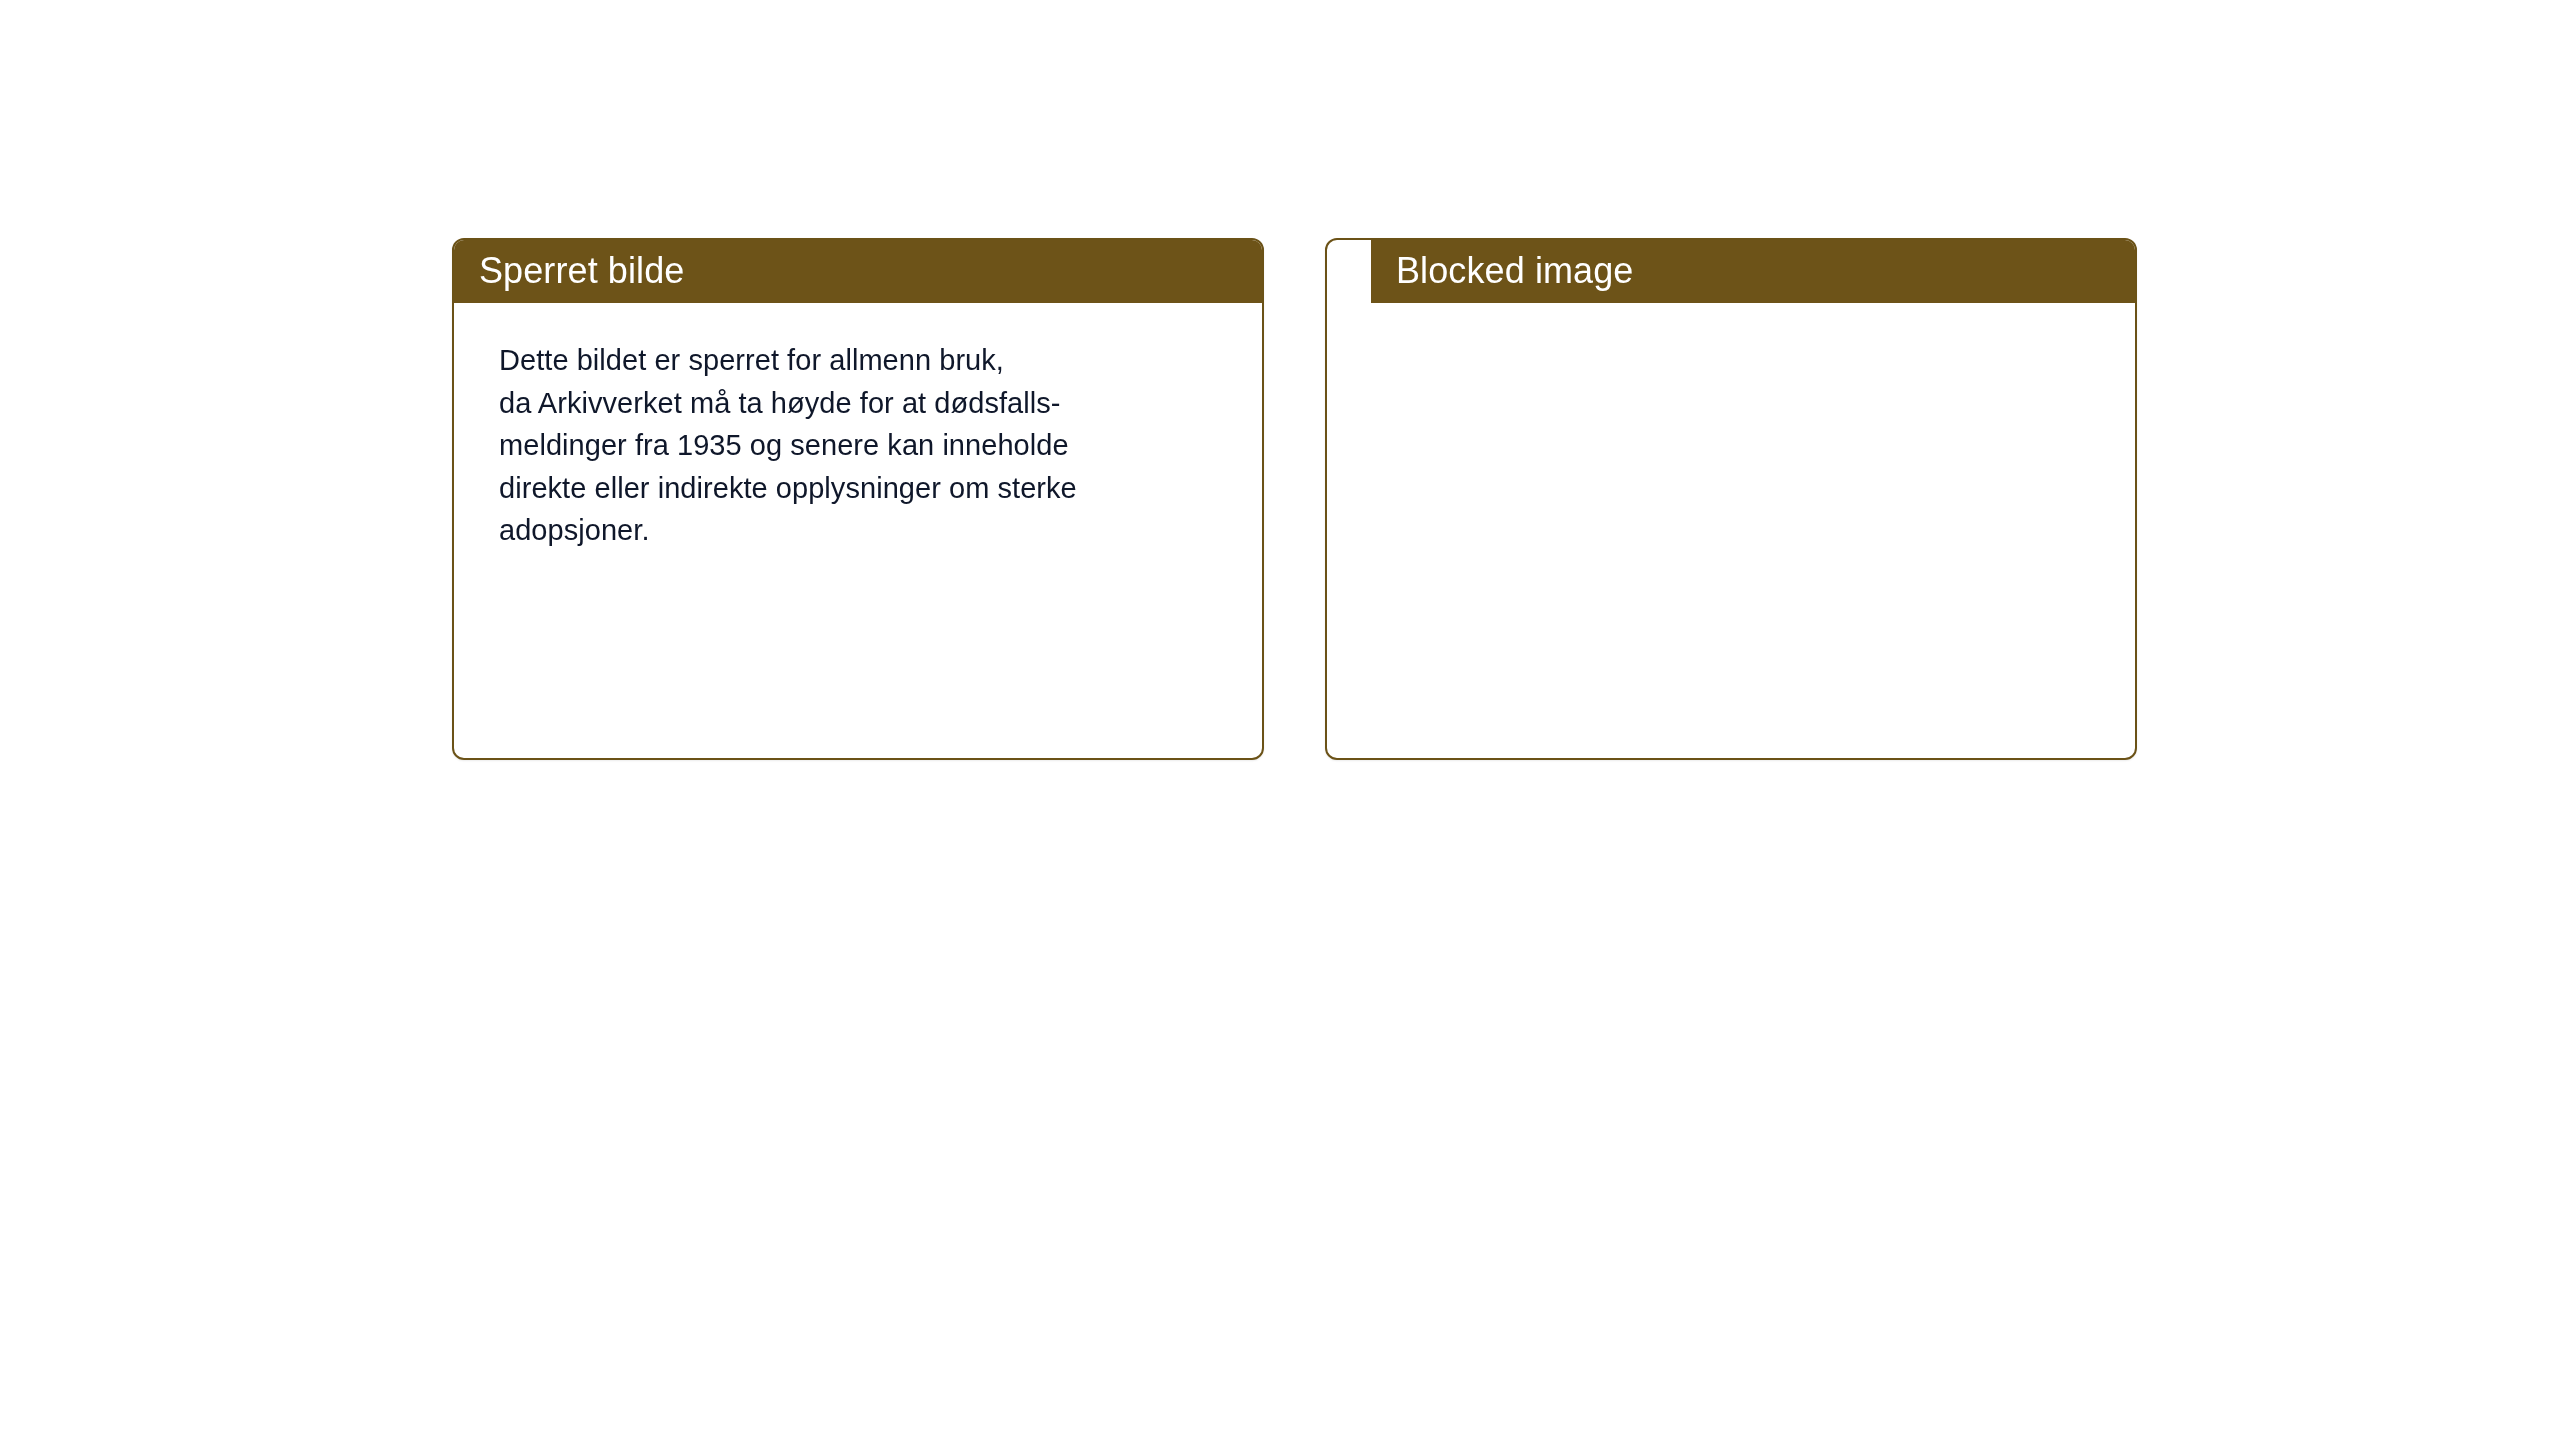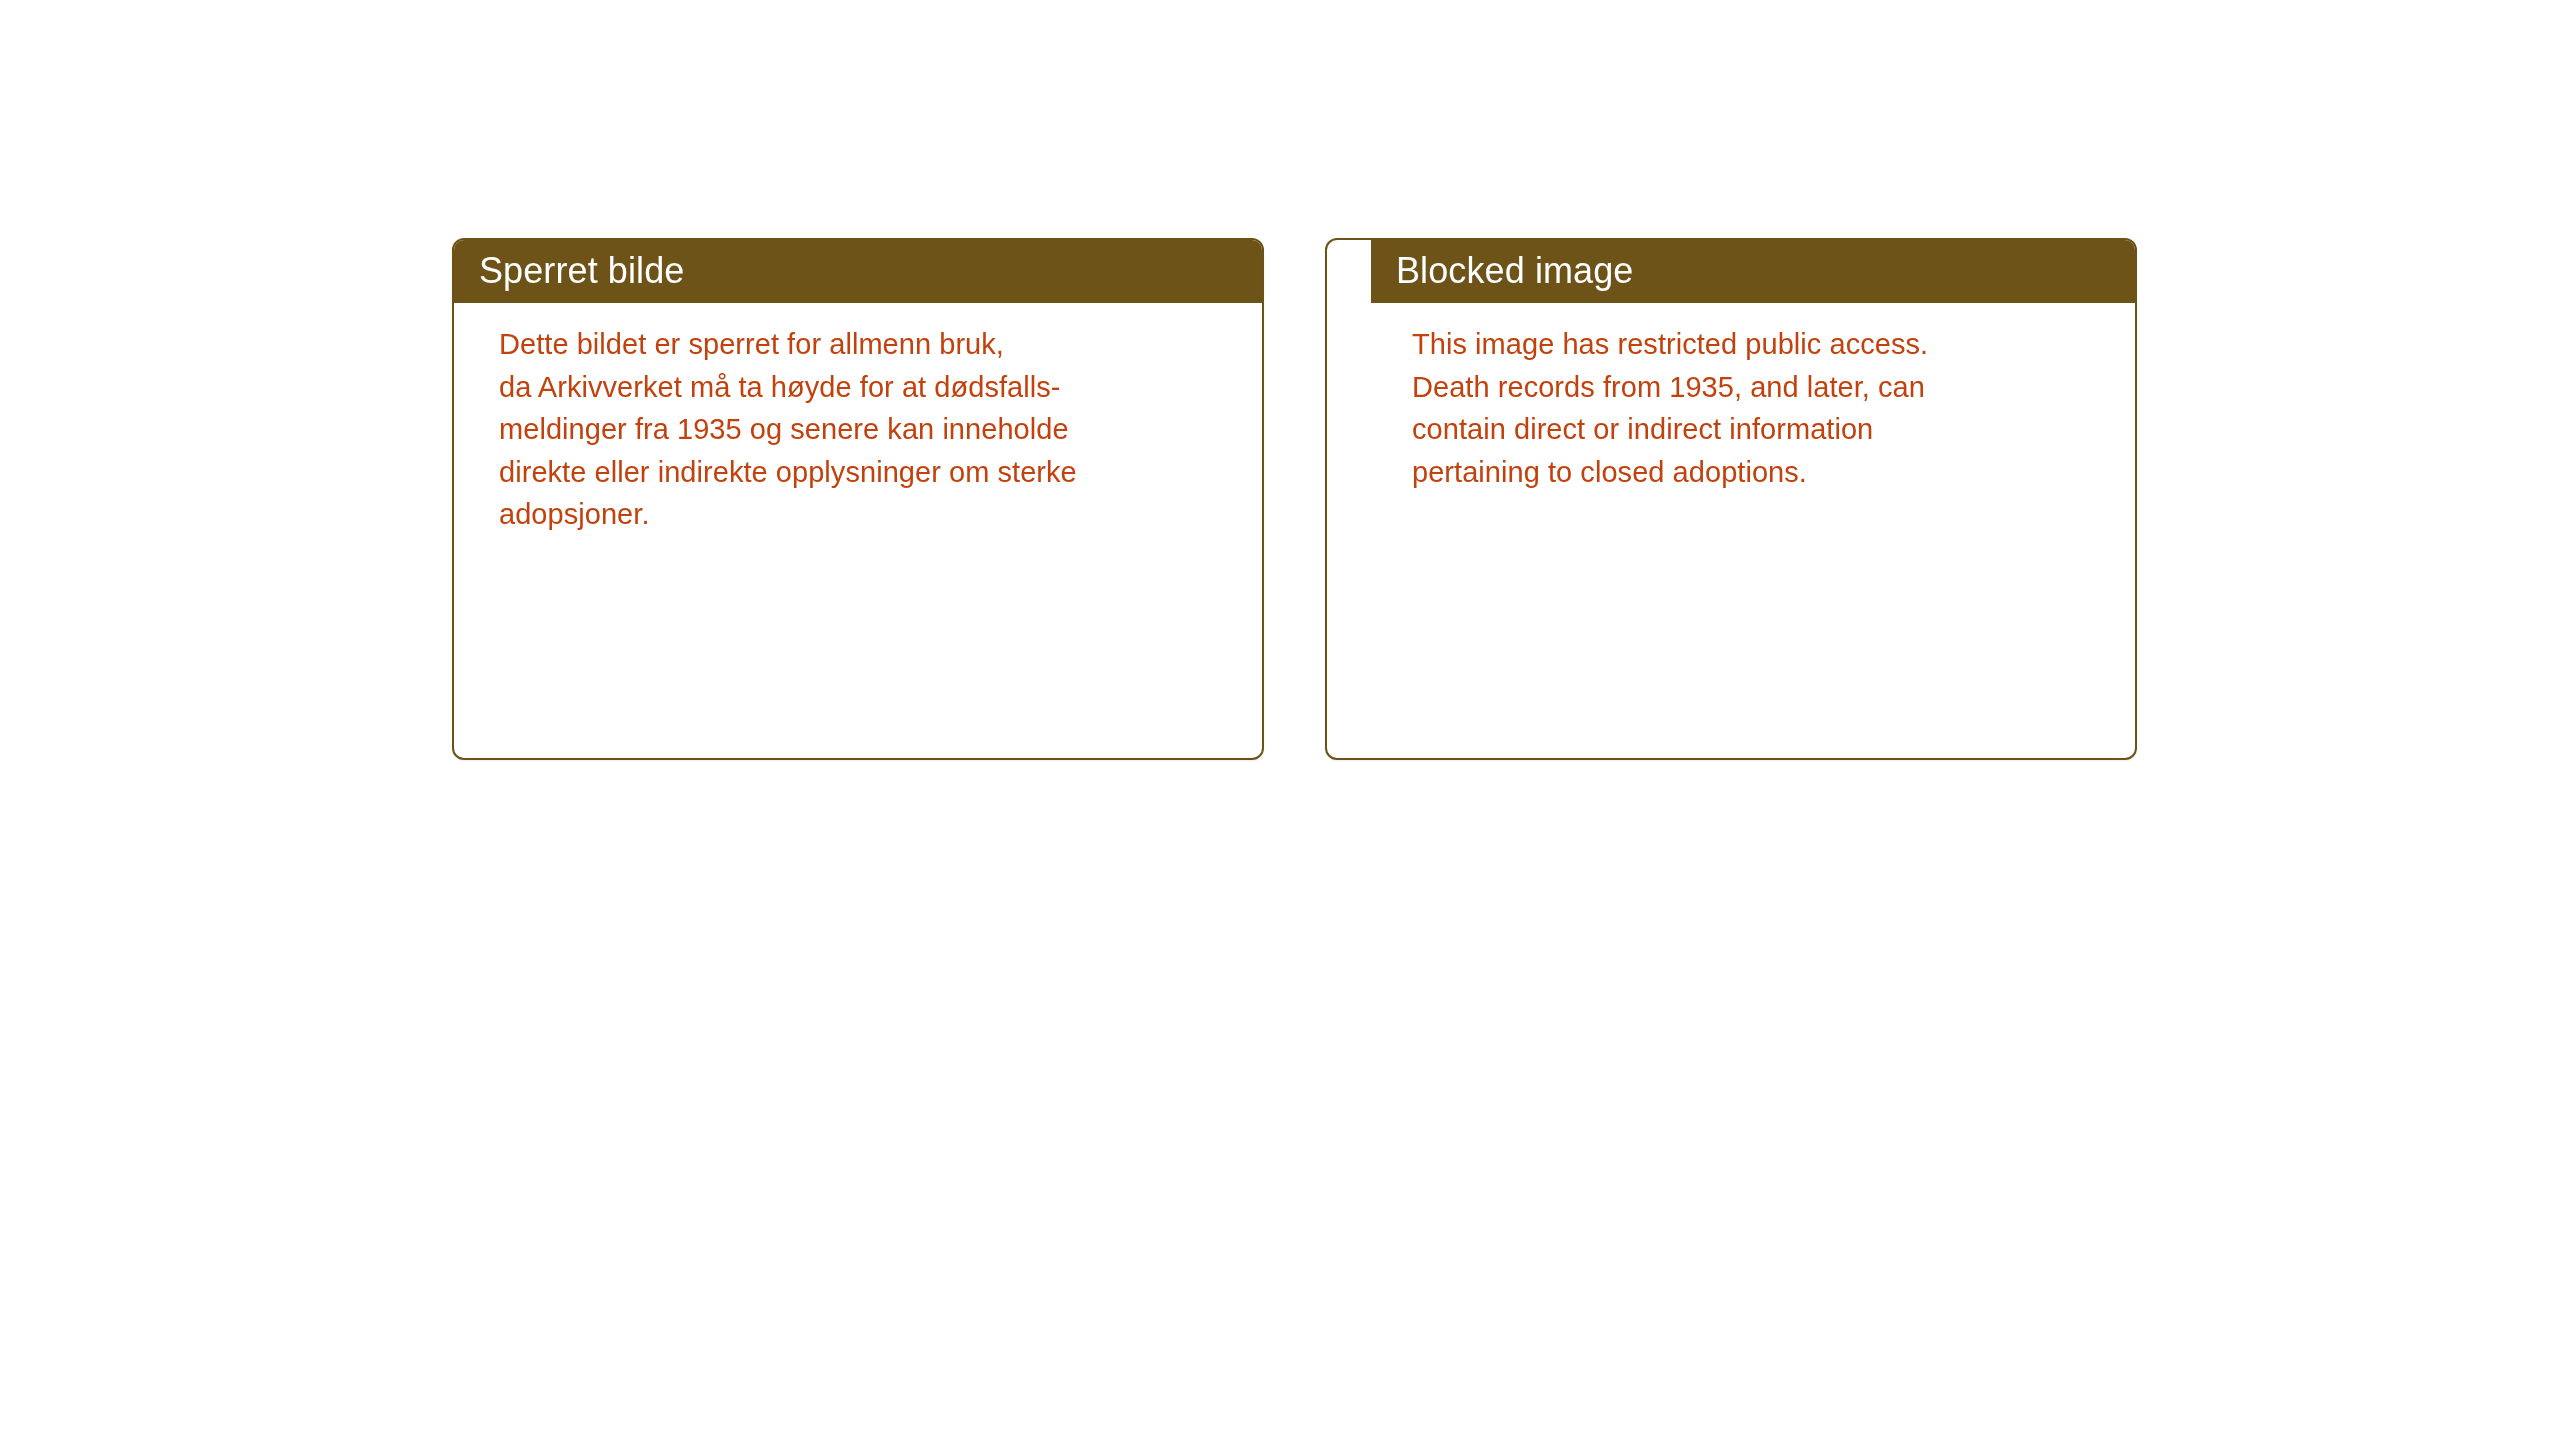--- a/index.html
+++ b/index.html
@@ -34,21 +34,22 @@
     color: #ffffff;
     font-size: 36px;
     line-height: 1;
     padding: 13px 0 14px 25px;
     letter-spacing: 0.1px;
     font-weight: 400;
   }
   .panel-body {
     box-sizing: border-box;
     padding: 20px 26px 10px 45px;
-    color: #c2410c;
+    color: #0f172a;
+    margin-top: 16px;
   }
   .para {
     font-size: 29px;
     line-height: 42.5px;
     margin: 0;
     white-space: pre-line;
     letter-spacing: 0.05px;
   }
   .para + .para {
     margin-top: 42px;
@@ -84,20 +85,16 @@
 da Arkivverket må ta høyde for at dødsfalls-
 meldinger fra 1935 og senere kan inneholde
 direkte eller indirekte opplysninger om sterke
 adopsjoner.</p>
     </div>
   </section>
 
   <section class="panel" id="panel-en">
     <div class="panel-header">Blocked image</div>
     <div class="panel-body">
-      <p class="para">This image has restricted public access.
-Death records from 1935, and later, can
-contain direct or indirect information
-pertaining to closed adoptions.</p>
     </div>
   </section>
 
 </div>
 
 </body></html>

